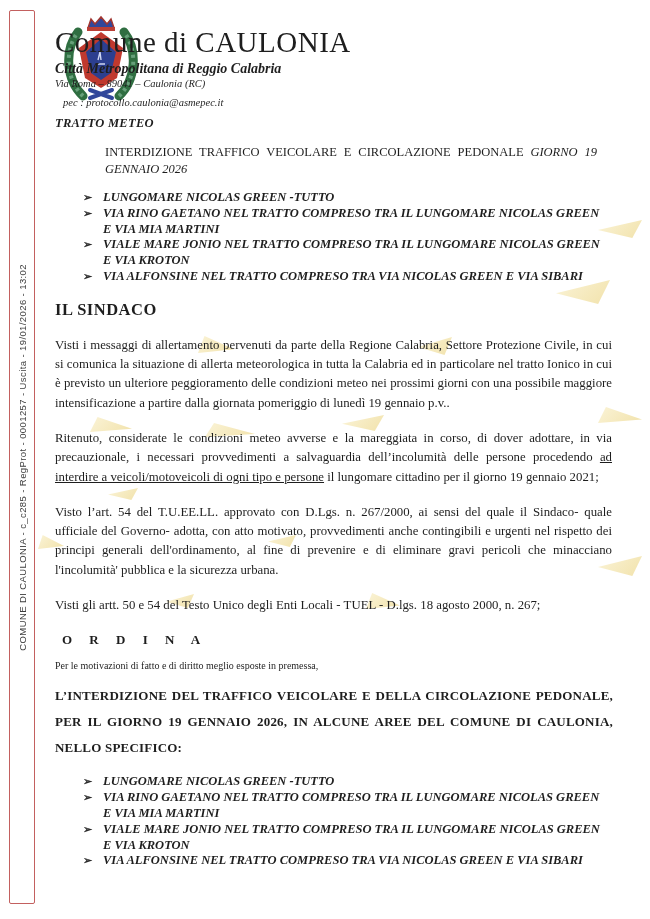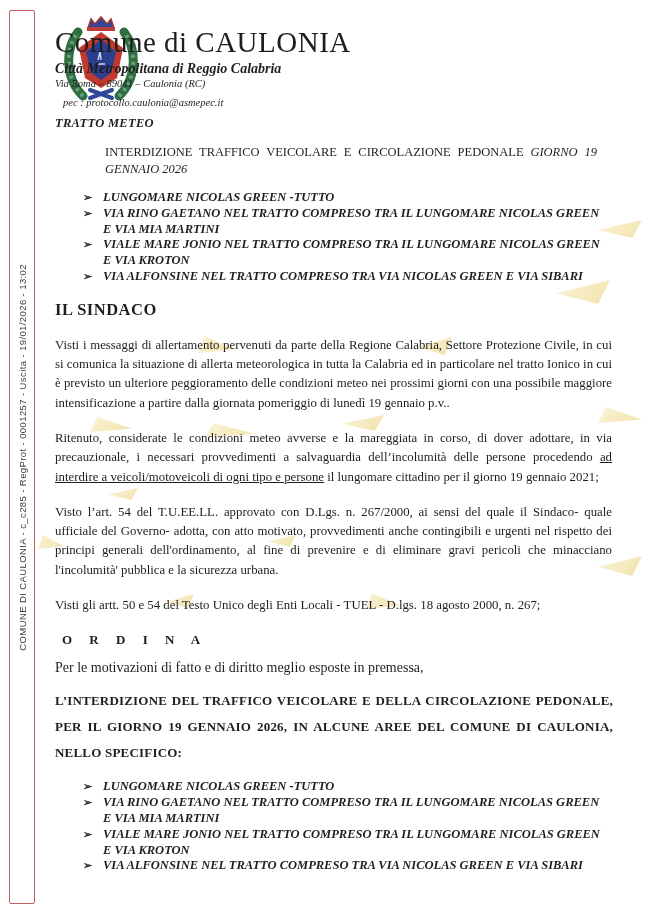--- a/index.html
+++ b/index.html
@@ -46,21 +46,21 @@
     line-height:15.8px;margin:0;width:505px;
   }
   ul.streets li .blt{
     position:absolute;left:-2px;top:0;font-style:normal;font-size:11px;color:#2a2a2a;
   }
   
   .sindaco{margin:15px 0 0 0;font-size:16.5px;font-weight:700;letter-spacing:.5px;}
   p.body{margin:16px 1px 0 0;font-size:12.8px;line-height:19.3px;text-align:justify;}
   p.body .und{text-decoration:underline;}
   .ordina{margin:17px 0 0 0;font-size:13px;font-weight:700;letter-spacing:7px;text-indent:7px;}
-  .premessa{margin:12px 0 12px 0;font-size:14px;}
+  .premessa{margin:12px 0 12px 0;font-size:10px;}
   p.bold-block{margin:12px 0 0 0;font-size:13px;font-weight:700;line-height:26px;text-align:justify;letter-spacing:.2px;}
 </style>
 </head>
 <body>
 
 <div class="page">
 
   <div class="mark tri-a" style="left:598px;top:220px;width:44px;height:18px;"></div>
   <div class="mark tri-a" style="left:556px;top:280px;width:54px;height:24px;"></div>
   <div class="mark tri-b" style="left:198px;top:336px;width:36px;height:17px;"></div>

